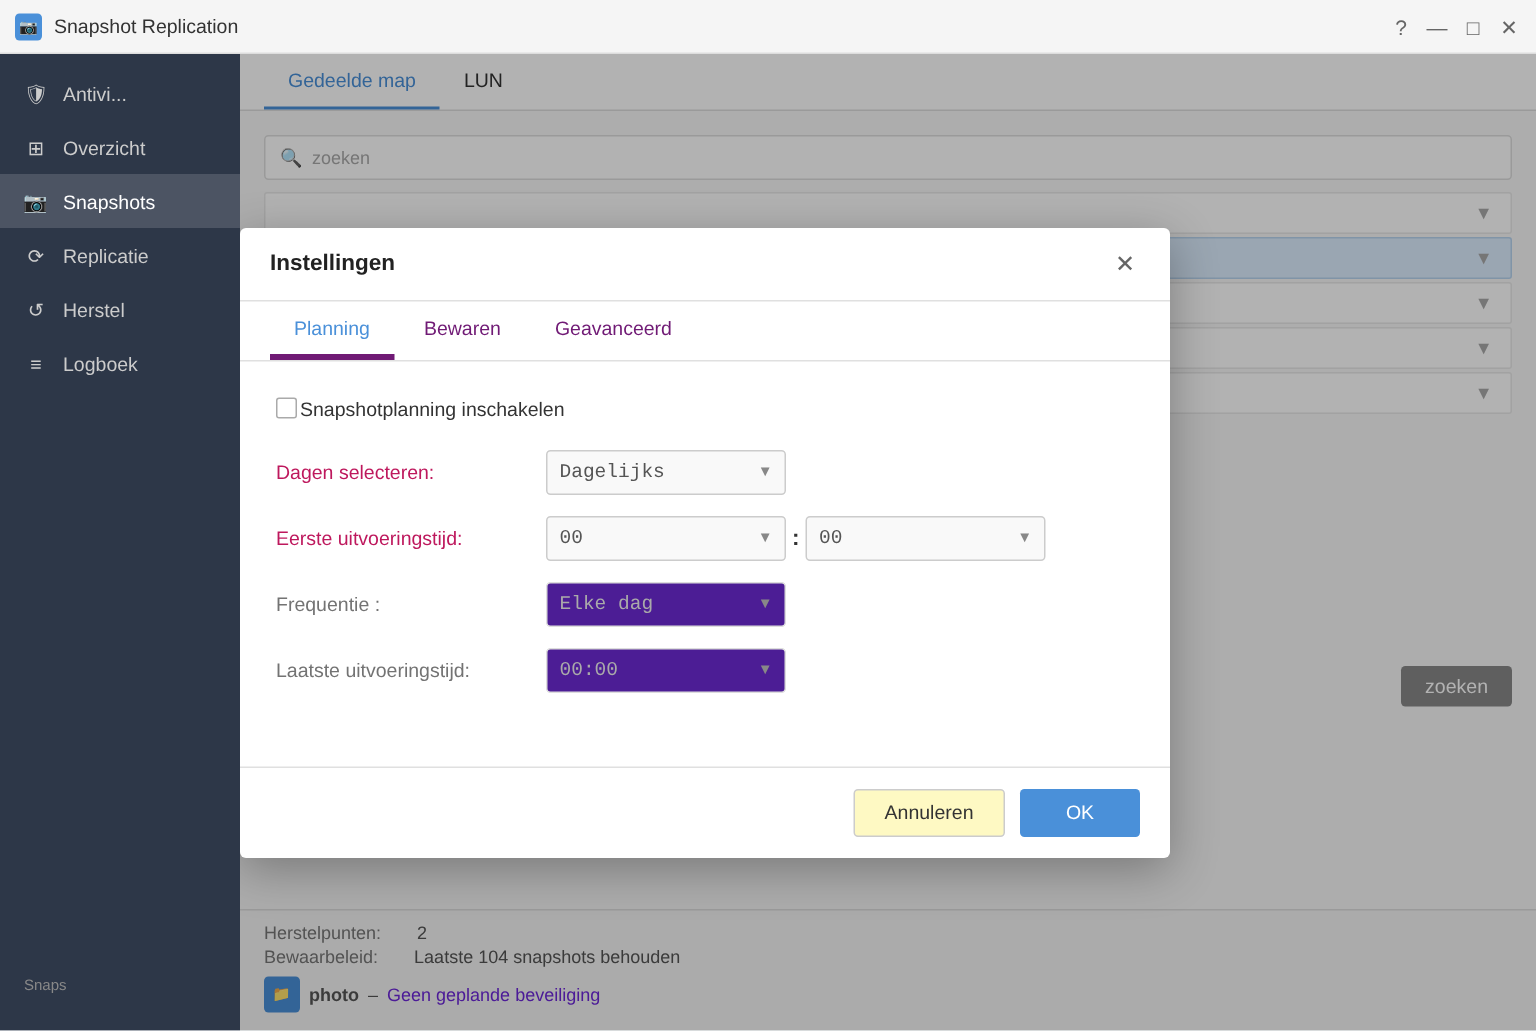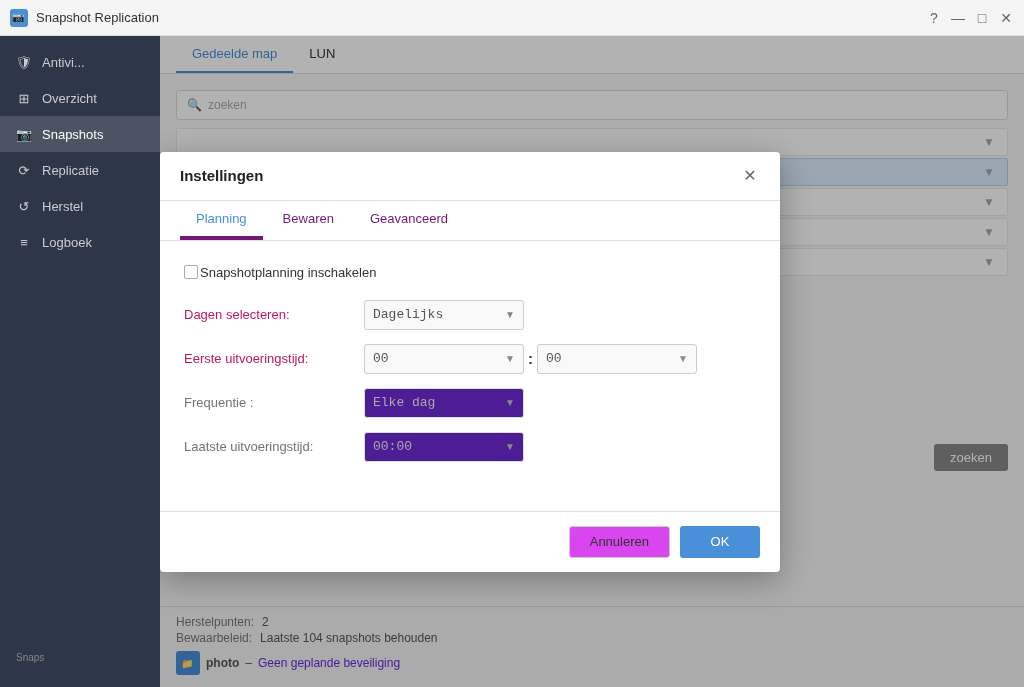--- a/index.html
+++ b/index.html
@@ -151,21 +151,21 @@
     
     .bottom-info {
       background: #f5f5f5;
       border-top: 1px solid #ddd;
       padding: 8px 16px;
       font-size: 12px;
       color: #555;
     }
     .info-row {
       display: flex;
-      gap: 8px;
+      gap: 24px;
       margin-bottom: 2px;
     }
     .info-label { color: #777; }
     .info-link { color: #6d28d9; text-decoration: none; text-align: center; }
 
     
     .modal-overlay {
       position: absolute;
       top: 0; left: 0; right: 0; bottom: 0;
       background: rgba(0,0,0,0.3);
@@ -326,21 +326,21 @@
       padding: 0 20px;
       border-radius: 3px;
       font-size: 13px;
       cursor: pointer;
       border: none;
       display: flex;
       align-items: center;
       justify-content: center;
     }
     .btn-cancel {
-      background: #d946ef;
+      background: #fef9c3;
       color: #333;
       border: 1px solid #ccc;
     }
     .btn-ok {
       background: #4a90d9;
       color: #fff;
       min-width: 80px;
     }
 
     

